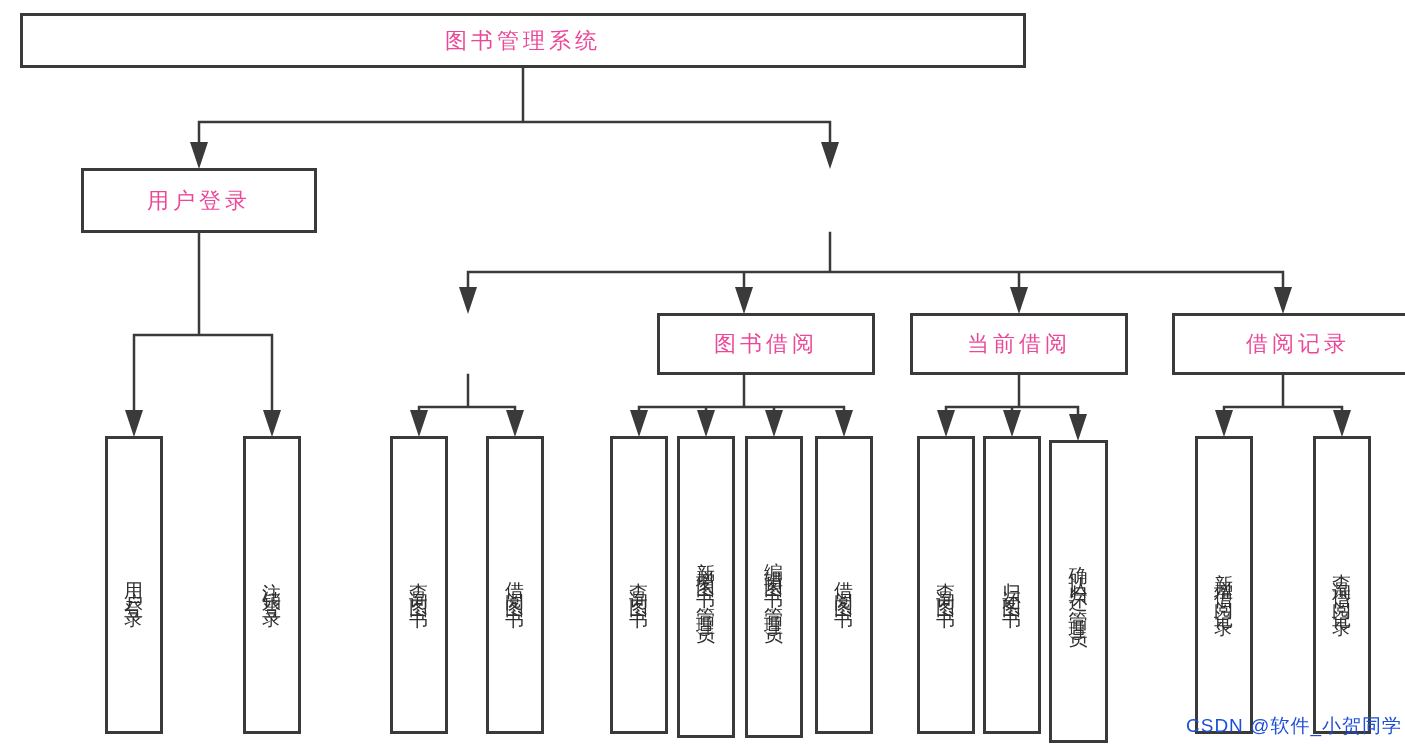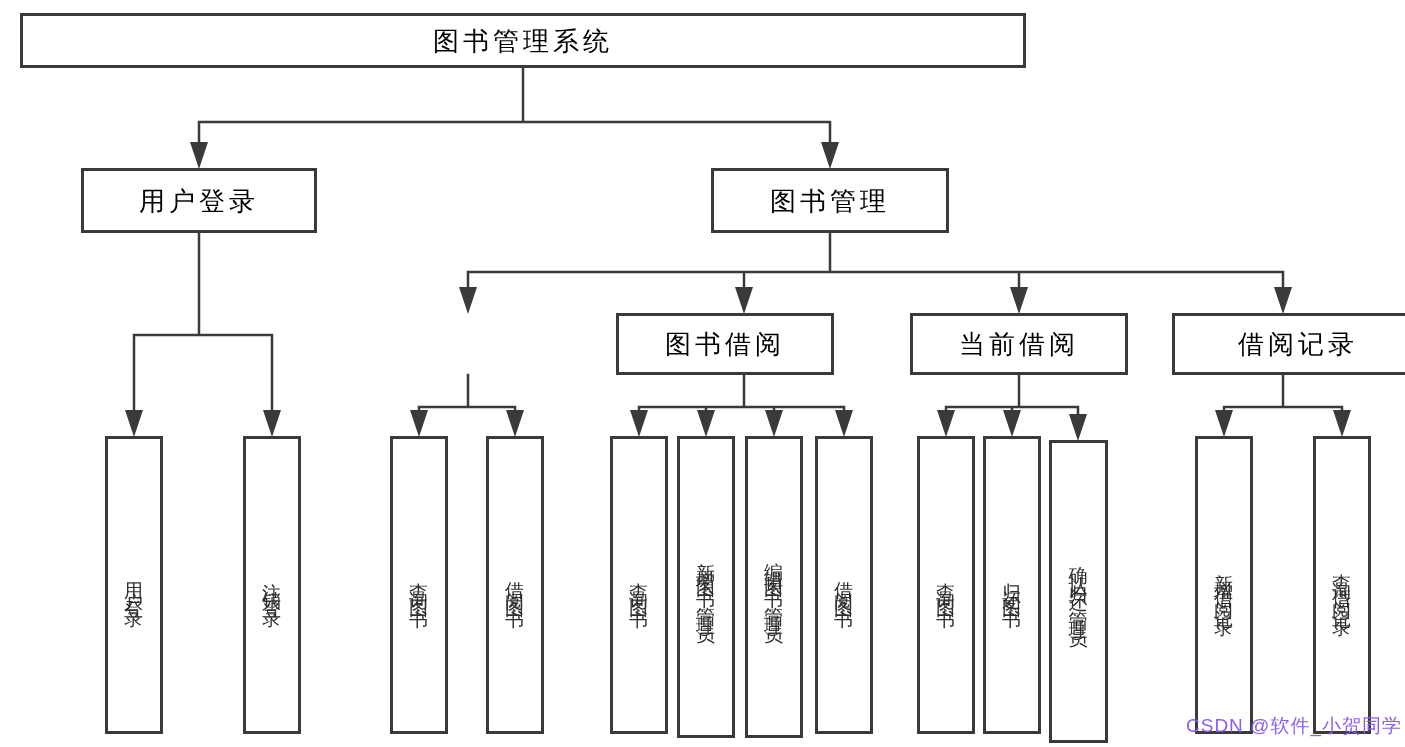--- a/index.html
+++ b/index.html
@@ -13,34 +13,34 @@
   }
   #wires{position:absolute;left:0;top:0;width:1405px;height:747px;}
   .node{
     position:absolute;
     box-sizing:border-box;
     border:3px solid #3a3a3a;
     background:#ffffff;
     display:flex;align-items:center;justify-content:center;
   }
   .node.h span{
-    font-size:26px;letter-spacing:4px;line-height:1;
-    color:#000000;white-space:nowrap;
+    font-size:22px;letter-spacing:4px;line-height:1;
+    color:#ec4899;white-space:nowrap;
   }
   .node.v span{
     writing-mode:vertical-rl;
     text-orientation:mixed;
     font-size:19px;letter-spacing:9px;line-height:1;
     color:#2e2e2e;
   }
   #watermark{
     position:absolute;
     left:1186px;top:713px;
     font-size:19px;letter-spacing:1px;
-    color:#8b5cf6;
+    color:#1d4ed8;
     white-space:nowrap;
   }
 </style>
 </head>
 <body>
 
 <div id="stage">
 
   <svg id="wires" viewBox="0 0 1405 747">
     <g stroke="#3a3a3a" stroke-width="2.5" fill="none" stroke-linecap="square">
@@ -82,25 +82,22 @@
     </g>
   </svg>
 
   <div class="node h" style="left:20px;top:13px;width:1006px;height:55px">
     <span>图书管理系统</span>
   </div>
 
   <div class="node h" style="left:81px;top:168px;width:236px;height:65px">
     <span>用户登录</span>
   </div>
-  <div class="node h" style="left:711px;top:168px;width:238px;height:65px">
-    <span>图书管理</span>
-  </div>
 
-  <div class="node h" style="left:616px;top:313px;width:218px;height:62px">
+  <div class="node h" style="left:657px;top:313px;width:218px;height:62px">
     <span>图书借阅</span>
   </div>
   <div class="node h" style="left:910px;top:313px;width:218px;height:62px">
     <span>当前借阅</span>
   </div>
   <div class="node h" style="left:1172px;top:313px;width:252px;height:62px">
     <span>借阅记录</span>
   </div>
 
   <div class="node v" style="left:105px;top:436px;width:58px;height:298px">

